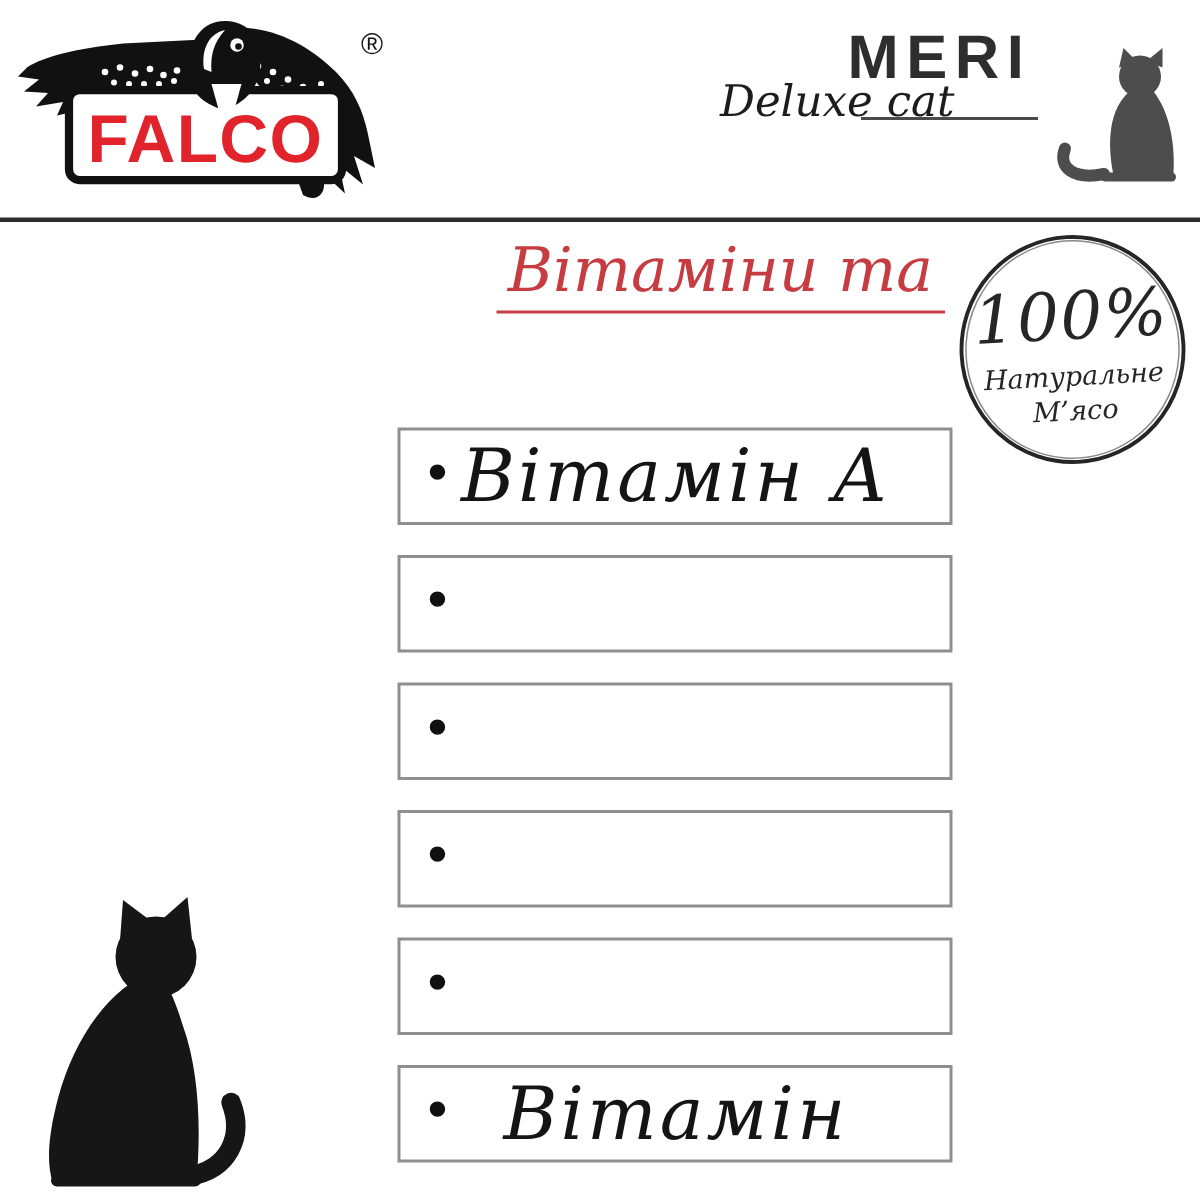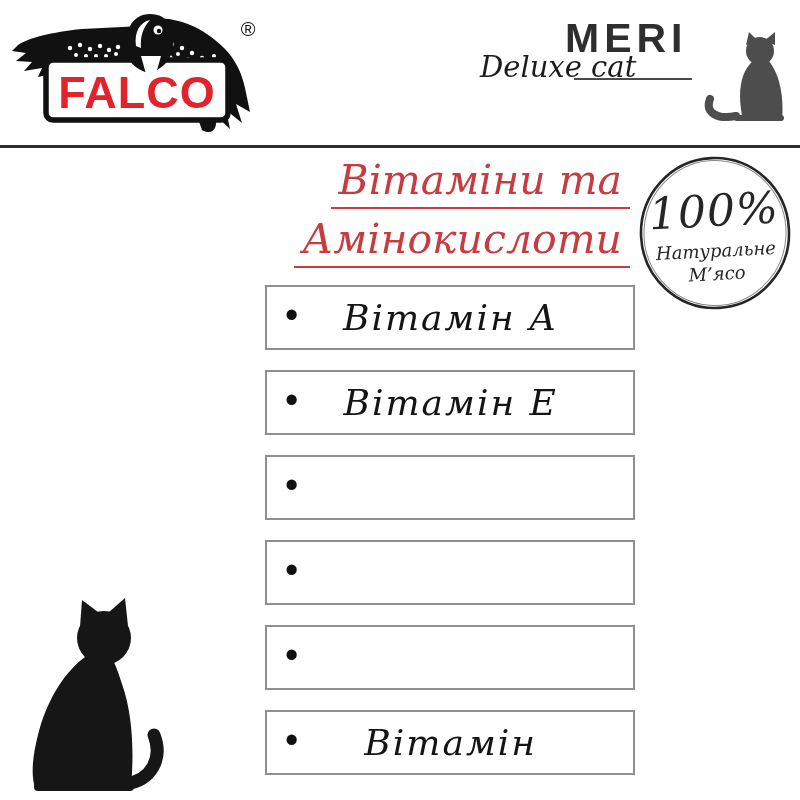--- a/index.html
+++ b/index.html
@@ -26,21 +26,21 @@
   .stamp{position:absolute;left:636px;top:154px;width:158px;height:158px;transform:rotate(-3deg);}
   .stamp text{font-family:"DejaVu Serif",serif;font-style:italic;fill:#262626;}
 
   
   .nutrient-list{position:absolute;left:265px;top:285px;width:370px;}
   .nutrient-row{box-sizing:border-box;height:65px;margin-bottom:20px;border:2px solid #8f8f8f;
                 background:#fff;display:flex;align-items:center;}
   .nutrient-row:last-child{margin-bottom:0;}
   .bullet{flex:none;margin-left:18px;font-family:"Liberation Sans",sans-serif;font-size:38px;
           line-height:1;color:#101010;font-style:normal;transform:translateY(-3px);}
-  .row-label{flex:1;text-align:center;font-style:italic;font-size:36px;letter-spacing:2px;
+  .row-label{flex:1;text-align:center;font-style:italic;font-size:49px;letter-spacing:2px;
              color:#141414;padding-right:30px;white-space:nowrap;}
 
   
   .bottom-cat{position:absolute;left:22px;top:595px;width:150px;height:200px;}
 </style>
 </head>
 <body>
 
 <div class="canvas">
 
@@ -101,41 +101,37 @@
       <rect x="32" y="83" width="50" height="6" rx="3"></rect>
     </svg>
   </div>
 
   <div class="header-divider"></div>
 
   <div class="title-block">
     <div class="title-row">
       <span class="title-line">Вітаміни та</span>
     </div>
-    <div class="title-row">
-      <span class="title-line">Амінокислоти</span>
-    </div>
   </div>
 
   <svg class="stamp" viewBox="0 0 158 158" xmlns="http://www.w3.org/2000/svg">
     <ellipse cx="79" cy="79" rx="74" ry="75" fill="none" stroke="#262626" stroke-width="2.6"></ellipse>
     <ellipse cx="79" cy="79" rx="71" ry="72.5" fill="none" stroke="#262626" stroke-width="1" opacity="0.55" transform="rotate(7 79 79)"></ellipse>
     <text x="79" y="72" text-anchor="middle" font-size="44" letter-spacing="1">100%</text>
     <text x="79" y="103" text-anchor="middle" font-size="18">Натуральне</text>
     <text x="79" y="126" text-anchor="middle" font-size="18">М’ясо</text>
   </svg>
 
   <div class="nutrient-list">
     <div class="nutrient-row">
       <span class="bullet">•</span>
       <span class="row-label">Вітамін А</span>
     </div>
     <div class="nutrient-row">
       <span class="bullet">•</span>
-      <span class="row-label">Вітамін Е</span>
     </div>
     <div class="nutrient-row">
       <span class="bullet">•</span>
     </div>
     <div class="nutrient-row">
       <span class="bullet">•</span>
     </div>
     <div class="nutrient-row">
       <span class="bullet">•</span>
     </div>

